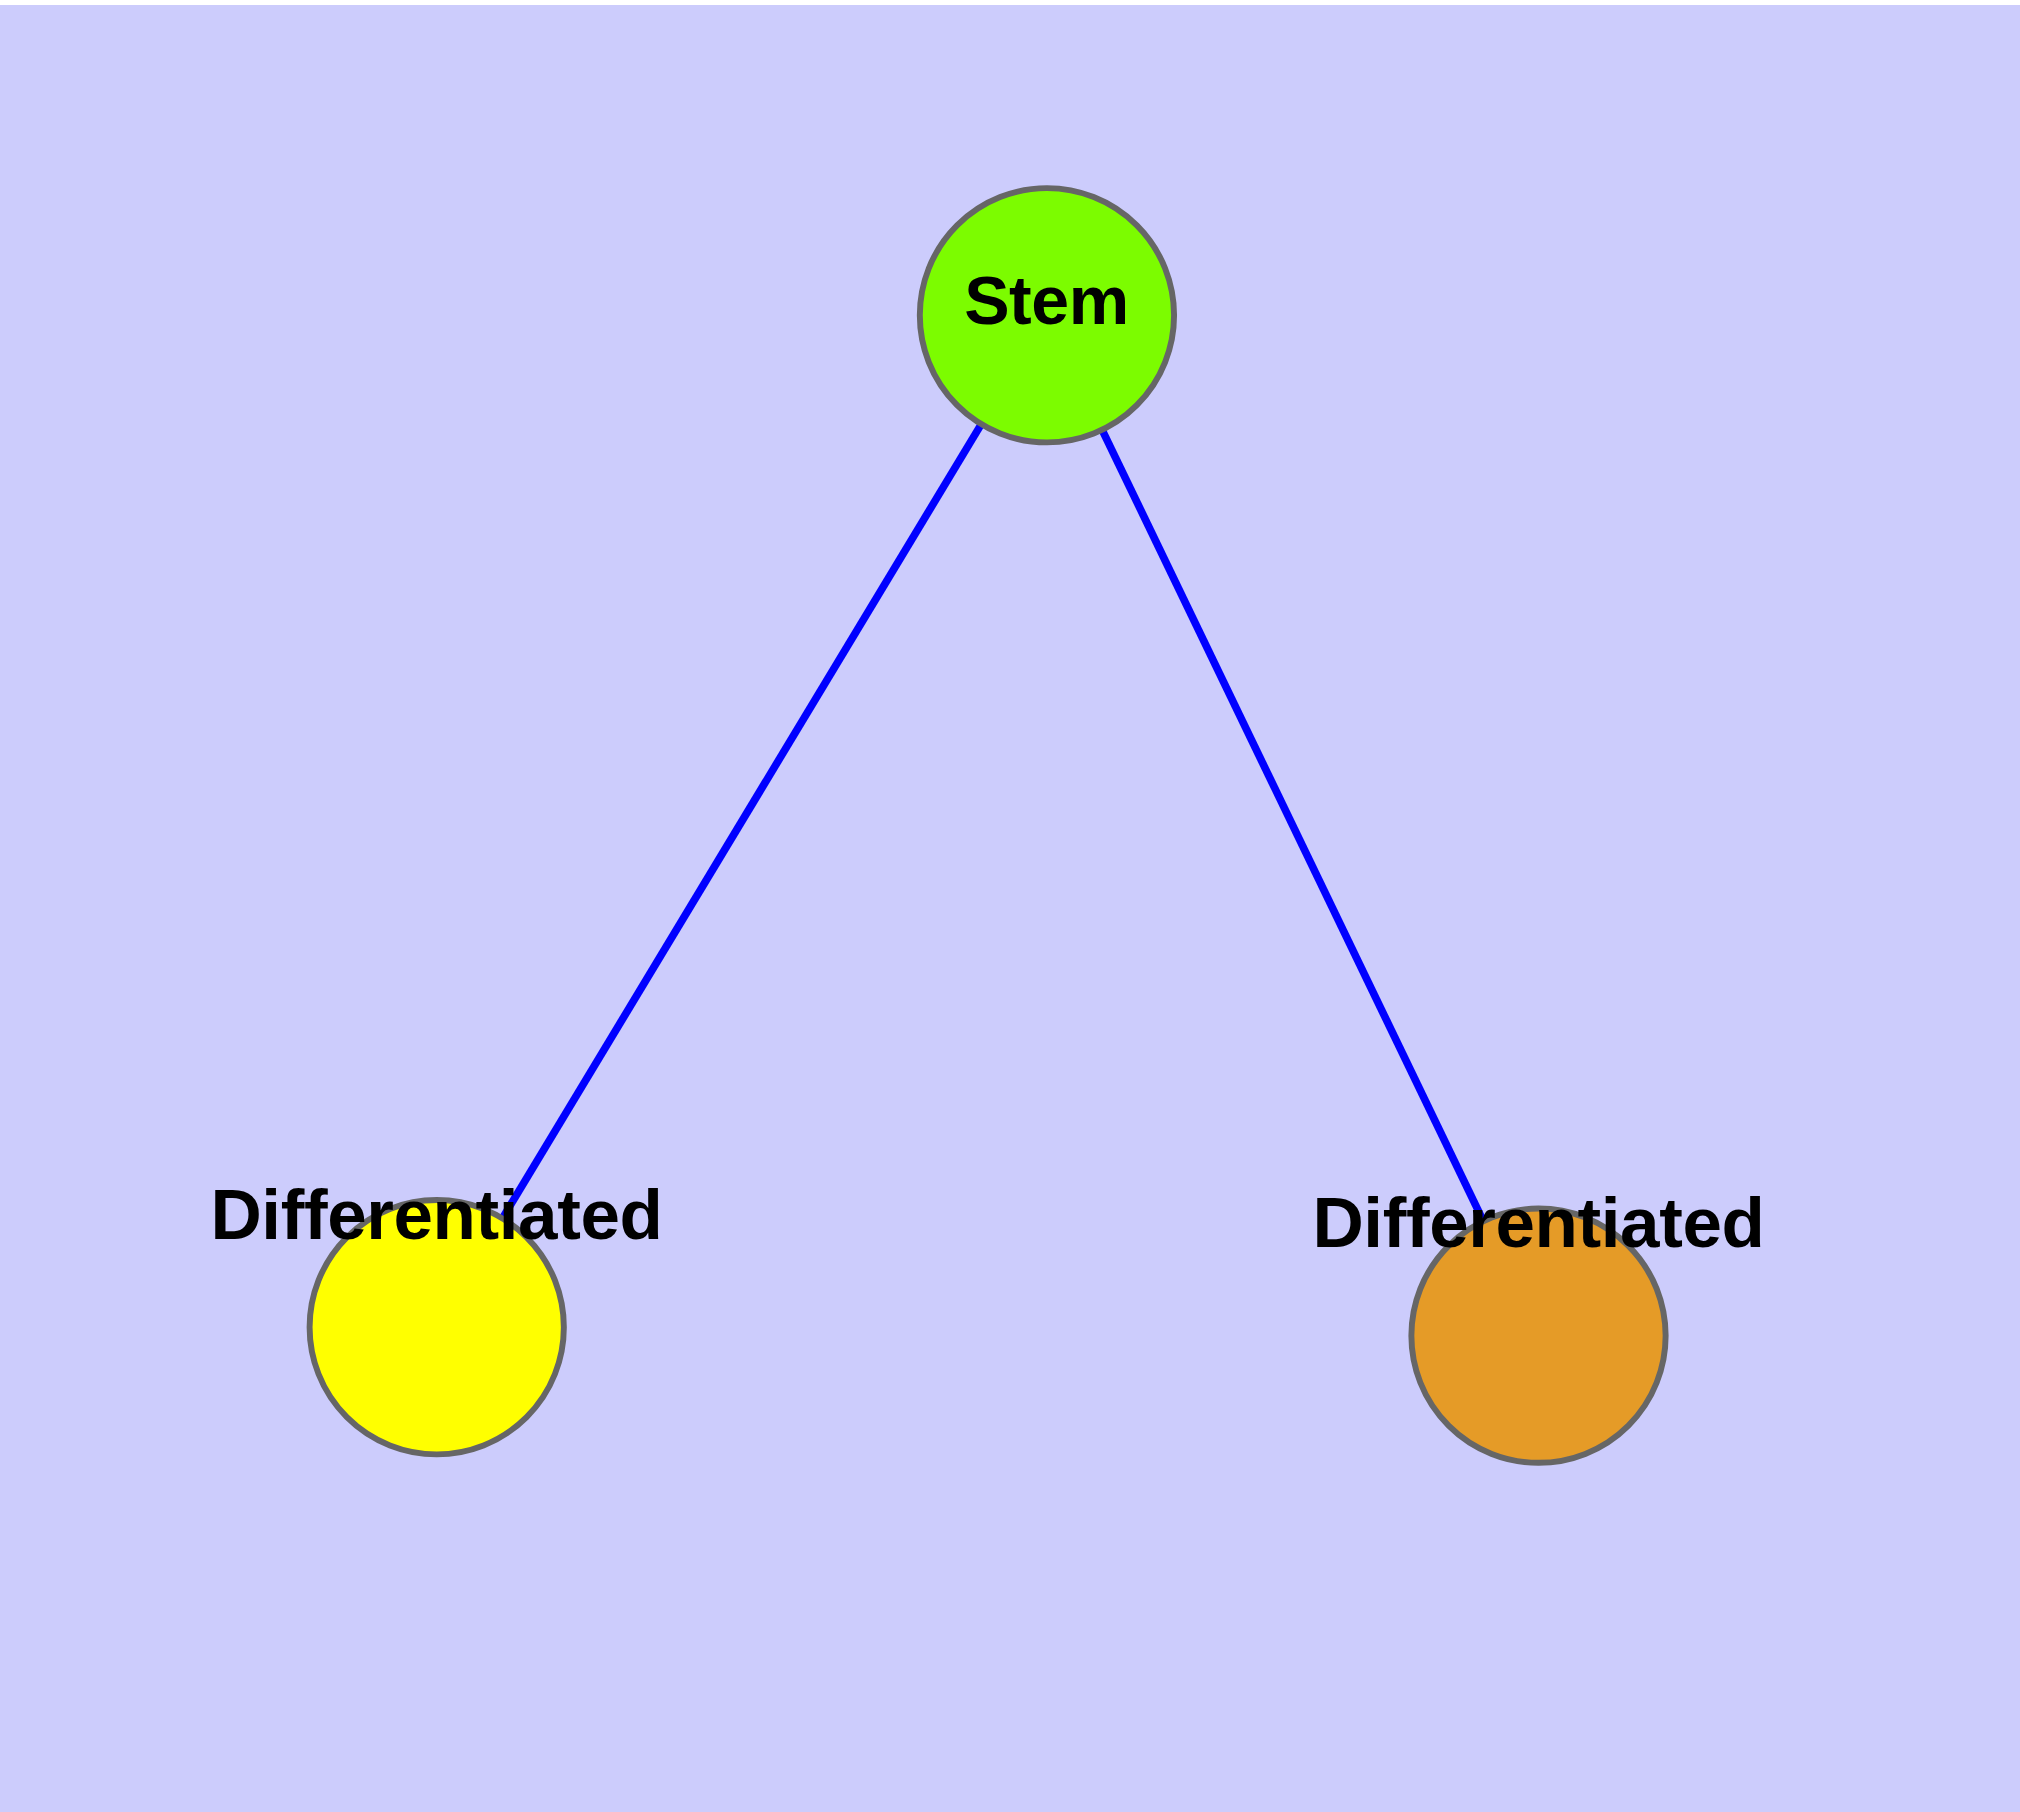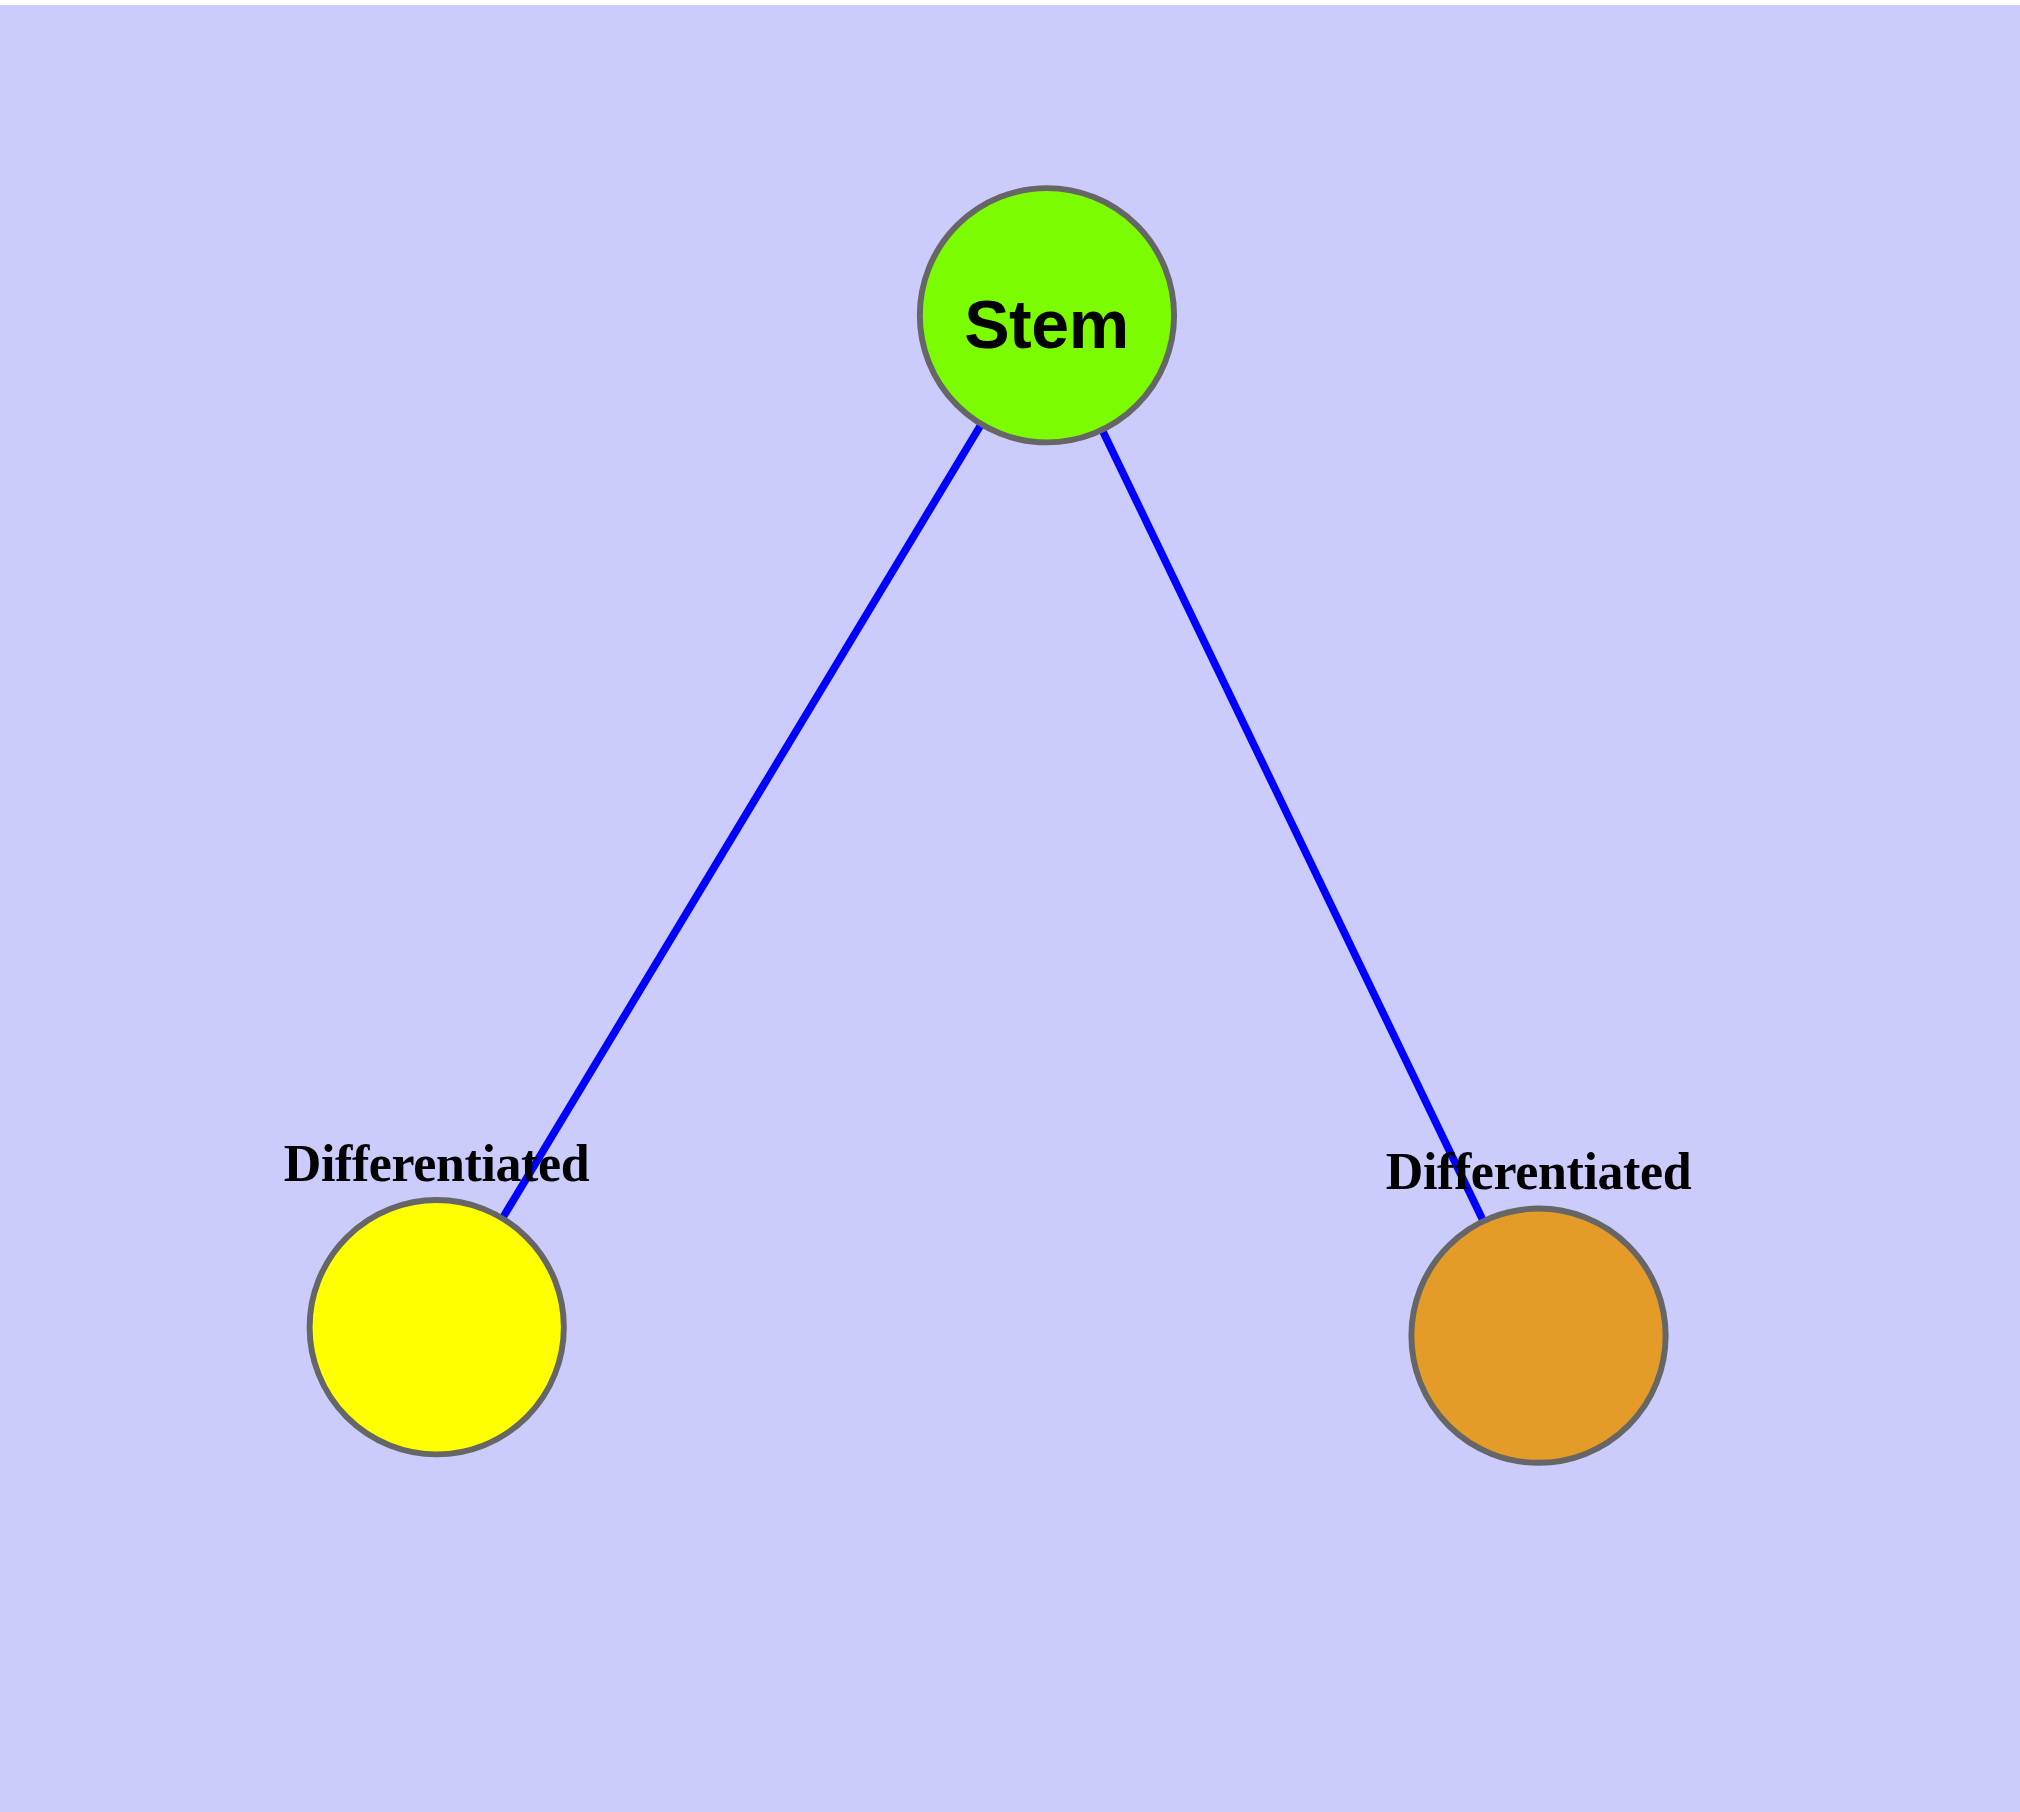--- a/index.html
+++ b/index.html
@@ -37,23 +37,22 @@
     line-height: 1.06;
     white-space: pre;
     letter-spacing: -0.4px;
     pointer-events: none;
   }
   .label-stem {
     font-size: 68px;
     width: 593px;
   }
   .label-diff {
-    font-size: 52px;
+    font-size: 71px;
     width: 763px;
-    font-family: Liberation Serif, serif;
   }
 </style>
 </head>
 <body>
 
 <div id="canvas">
 
   <div id="bg-rect" style="background: rgb(204, 204, 252);"></div>
 
   <svg id="graph-svg" viewBox="0 0 2384 2138">
@@ -61,21 +60,21 @@
       <line x1="1157.5410502850286" y1="500.4527582773276" x2="592.4589497149714" y2="1437.5472417226724" stroke="#0000ff" stroke-width="9" stroke-linecap="butt"></line>
       <line x1="1300.0993391699767" y1="507.1372488976757" x2="1749.9006608300233" y2="1440.8627511023244" stroke="#0000ff" stroke-width="9" stroke-linecap="butt"></line>
     </g>
     <g>
       <circle cx="1235" cy="372" r="150" fill="#7cfc00" stroke="#666666" stroke-width="7"></circle>
       <circle cx="515" cy="1566" r="150" fill="#ffff00" stroke="#666666" stroke-width="7"></circle>
       <circle cx="1815" cy="1576" r="150" fill="#e59b27" stroke="#666666" stroke-width="7"></circle>
     </g>
   </svg>
 
-  <div class="node-label label-stem" style="left: 750px; top: 144px;">
+  <div class="node-label label-stem" style="left: 750px; top: 120px;">
     <div>Stem</div>
   </div>
 
   <div class="node-label label-diff" style="left: 55px; top: 1026px;">
     <div>Differentiated</div>
   </div>
 
   <div class="node-label label-diff" style="left: 1157px; top: 1034px;">
     <div>Differentiated</div>
   </div>

